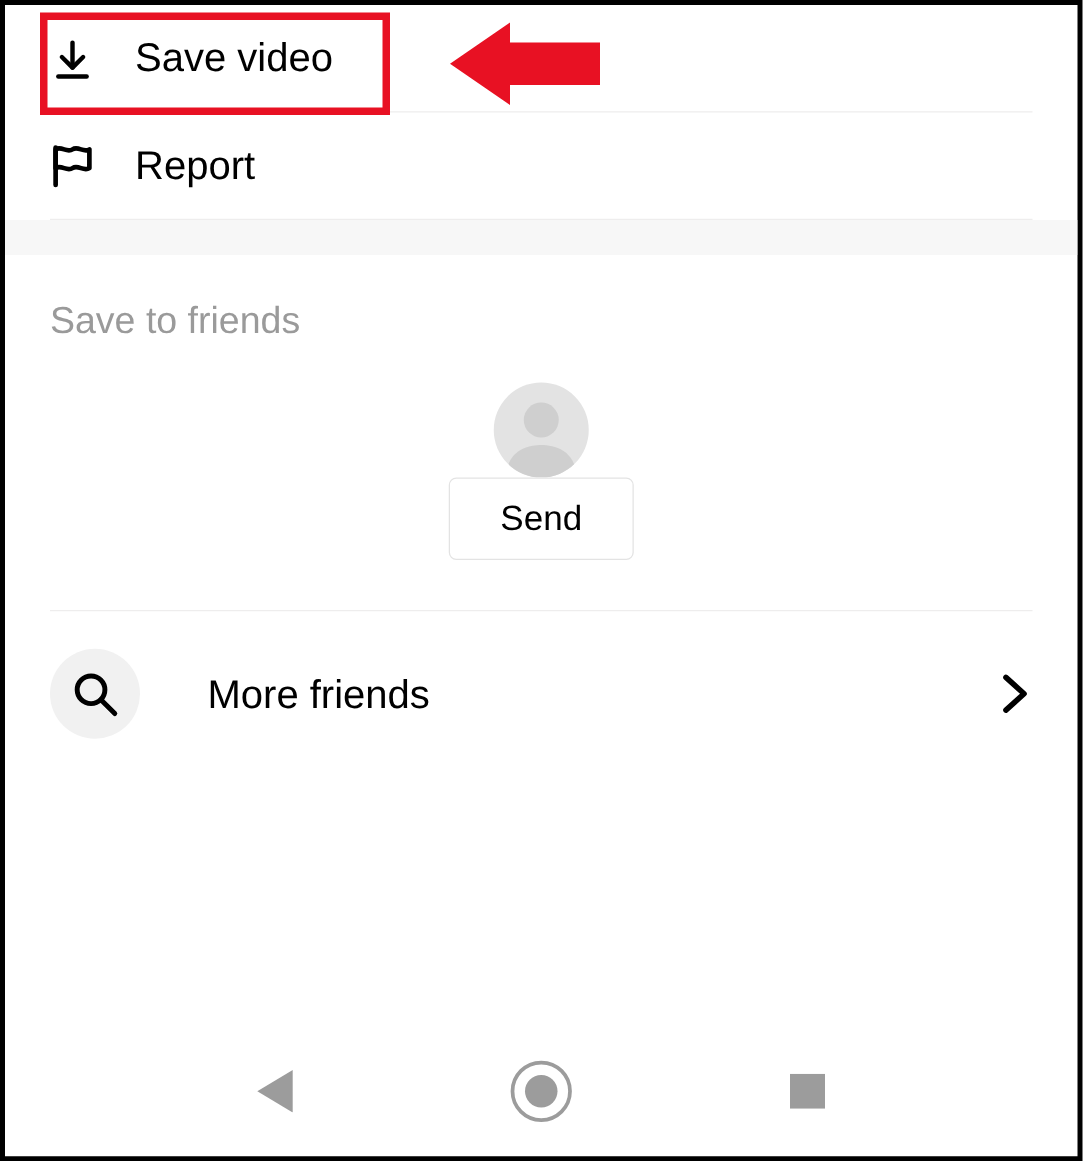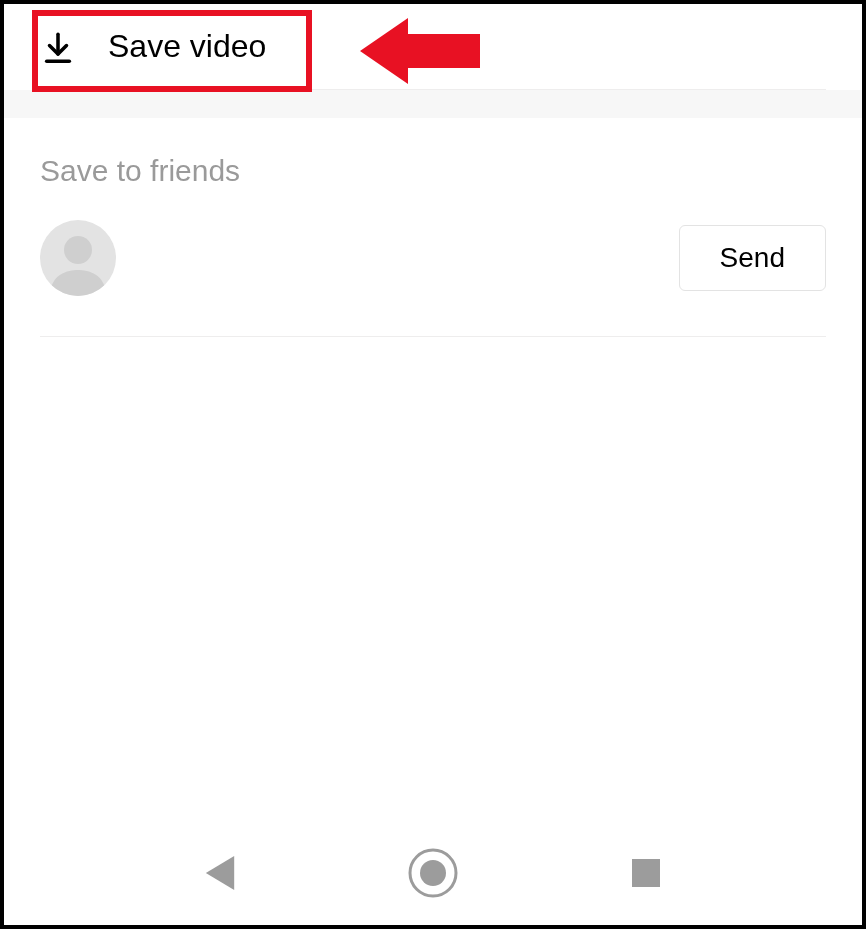--- a/index.html
+++ b/index.html
@@ -58,23 +58,24 @@
       margin: 0 -36px;
     }
     .section-label {
       font-size: 30px;
       color: #9a9a9a;
       padding: 36px 0 32px;
     }
     .friend-row {
       display: flex;
       align-items: center;
-      justify-content: space-between;
+      justify-content: flex-end;
       padding: 0 0 40px;
       border-bottom: 1px solid #eeeded;
+      flex-direction: column;
     }
     .avatar {
       width: 76px;
       height: 76px;
       border-radius: 50%;
       background: #e3e3e3;
       display: flex;
       align-items: flex-end;
       justify-content: center;
       overflow: hidden;
@@ -154,35 +155,58 @@
     <span>Save video</span>
     <div class="highlight-box"></div>
     <div class="arrow-wrap">
       <svg width="120" height="74" viewBox="0 0 120 74">
         <polygon points="0,37 48,4 48,20 120,20 120,54 48,54 48,70" fill="#e81123"></polygon>
       </svg>
     </div>
   </div>
 
 
+  <div class="menu-item">
+    <span class="icon-box">
+      <svg width="36" height="36" viewBox="0 0 24 24" fill="none" stroke="#000" stroke-width="2.5" stroke-linecap="round" stroke-linejoin="round">
+        <line x1="3" y1="2" x2="3" y2="22"></line>
+        <path d="M3 3 C6 1 9 5 12 3 C15 1 18 5 21 3 L21 13 C18 15 15 11 12 13 C9 15 6 11 3 13 Z"></path>
+      </svg>
+    </span>
+    <span>Report</span>
+  </div>
 
   <div class="section-gap"></div>
 
   <div class="section-label">Save to friends</div>
 
   <div class="friend-row">
     <div class="avatar">
       <svg width="76" height="76" viewBox="0 0 76 76">
         <circle cx="38" cy="30" r="14" fill="#cfcfcf"></circle>
         <path d="M10 76 C10 54 28 50 38 50 C48 50 66 54 66 76 Z" fill="#cfcfcf"></path>
       </svg>
     </div>
     <button class="send-btn">Send</button>
   </div>
 
+  <div class="more-friends-row">
+    <div class="search-circle">
+      <svg width="38" height="38" viewBox="0 0 24 24" fill="none" stroke="#000" stroke-width="2.5" stroke-linecap="round">
+        <circle cx="10" cy="10" r="7"></circle>
+        <line x1="15" y1="15" x2="22" y2="22"></line>
+      </svg>
+    </div>
+    <span class="more-friends-label">More friends</span>
+    <span class="chevron">
+      <svg width="22" height="32" viewBox="0 0 14 22" fill="none" stroke="#000" stroke-width="3" stroke-linecap="round" stroke-linejoin="round">
+        <polyline points="2 2 12 11 2 20"></polyline>
+      </svg>
+    </span>
+  </div>
 </div>
 
 <div class="nav-bar">
   <div class="nav-btn">
     <svg width="30" height="34" viewBox="0 0 20 24">
       <polygon points="20,0 0,12 20,24" fill="#9c9c9c"></polygon>
     </svg>
   </div>
   <div class="nav-btn">
     <svg width="50" height="50" viewBox="0 0 50 50">

